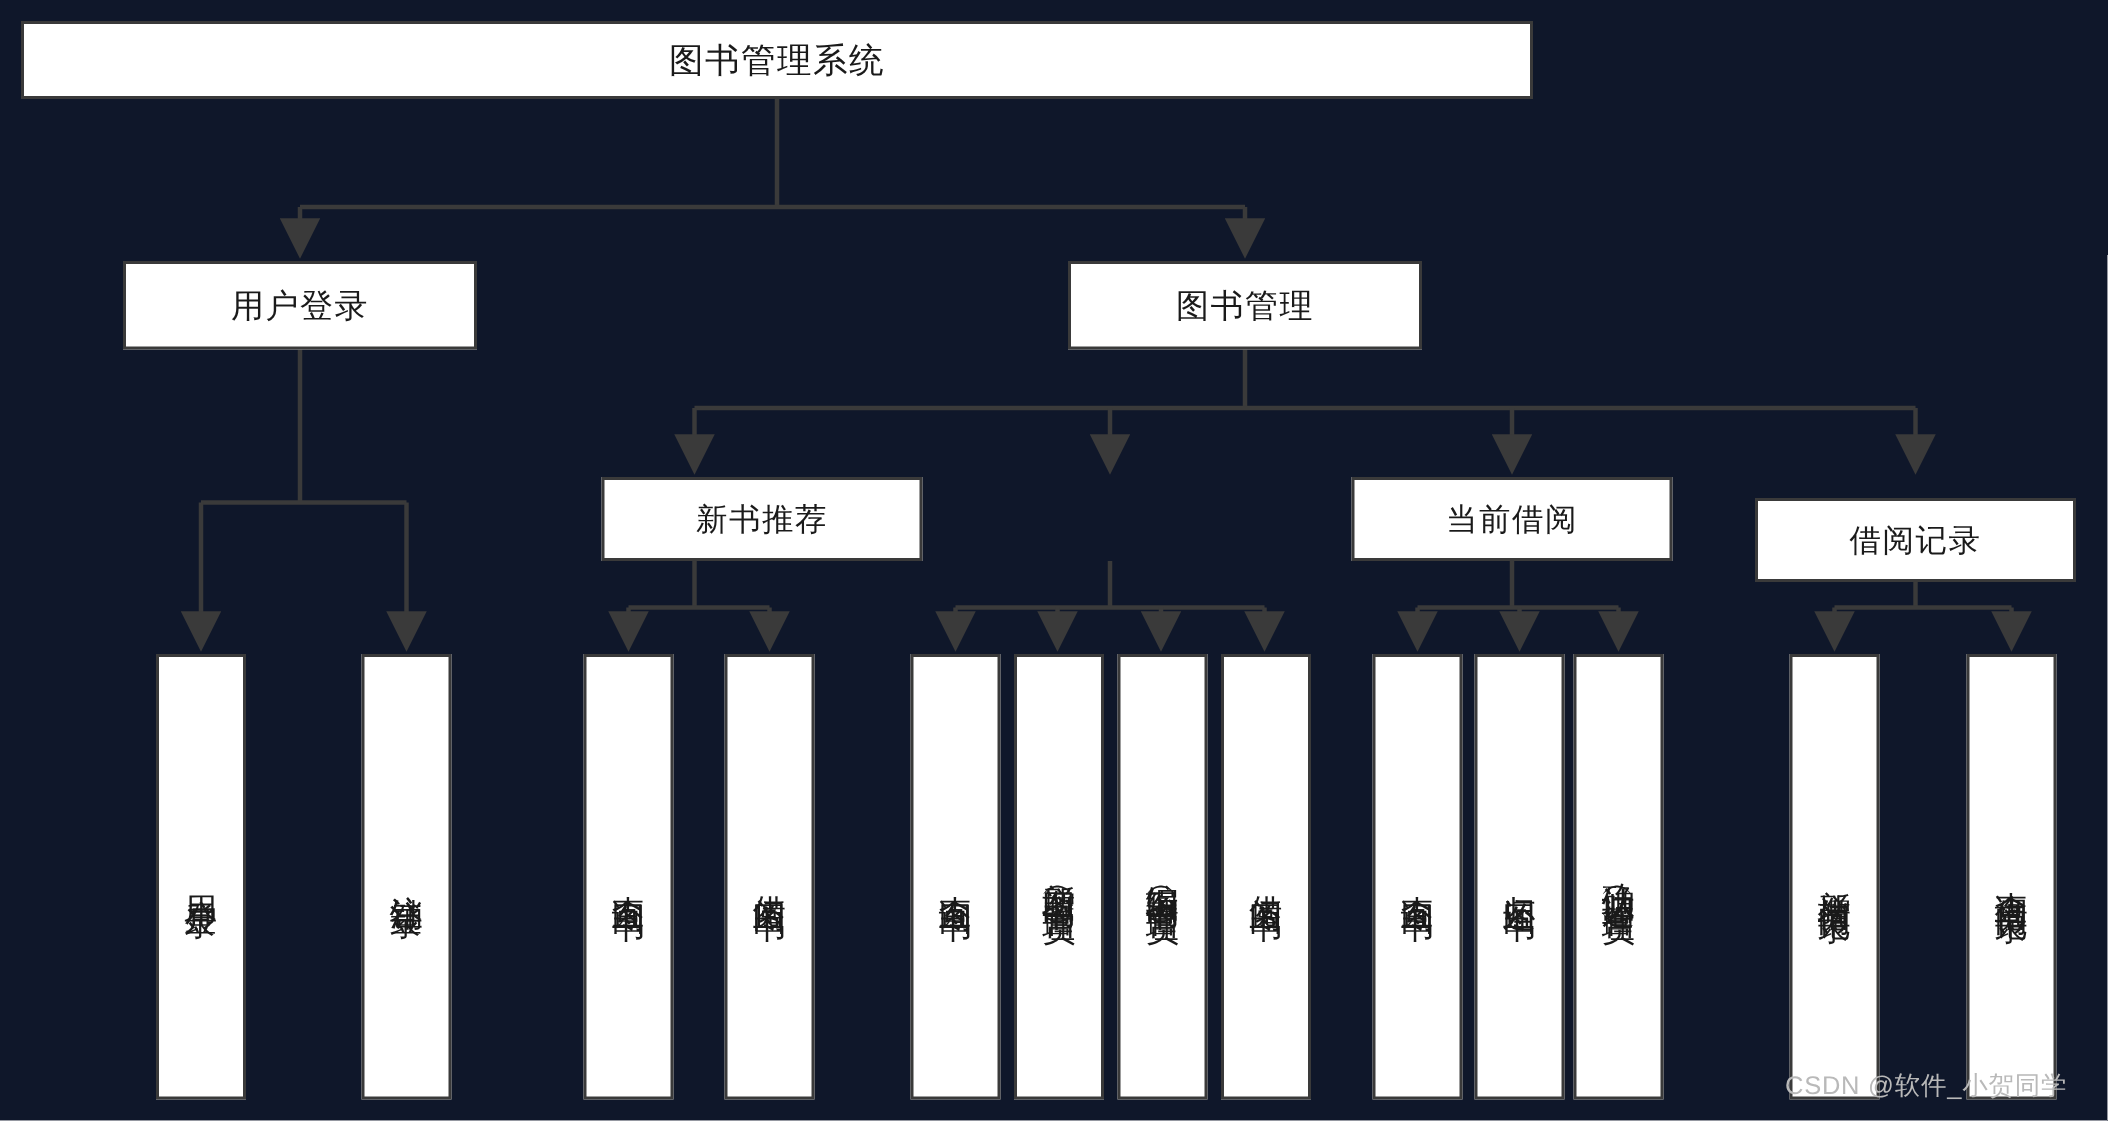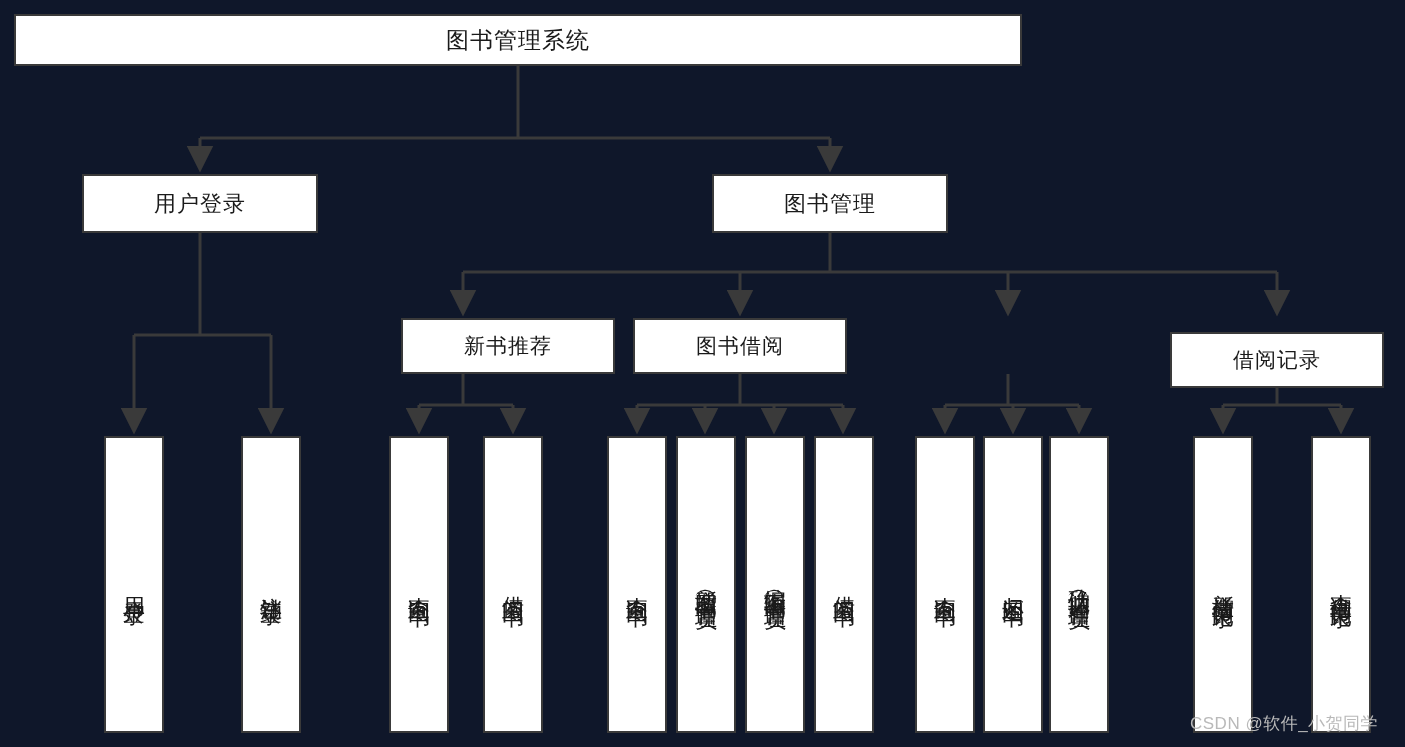--- a/index.html
+++ b/index.html
@@ -136,22 +136,22 @@
   <div class="node level1" style="left:82px; top:174px; width:236px; height:59px;">
     <span class="htext">用户登录</span>
   </div>
   <div class="node level1" style="left:712px; top:174px; width:236px; height:59px;">
     <span class="htext">图书管理</span>
   </div>
 
   <div class="node level2" style="left:362px; top:318px; width:214px; height:56px;margin-left:39px;">
     <span class="htext">新书推荐</span>
   </div>
-  <div class="node level2" style="left:633px; top:318px; width:214px; height:56px;">
-    <span class="htext">图书借阅</span>
+  <div class="node level2" style="left:901px; top:318px; width:214px; height:56px;">
+    <span class="htext">当前借阅</span>
   </div>
   <div class="node level2" style="left:1170px; top:332px; width:214px; height:56px;">
     <span class="htext">借阅记录</span>
   </div>
 
   <div class="node leaf" style="left:104px; top:436px; width:60px; height:297px;">
     <span class="vtext">用户登录</span>
   </div>
   <div class="node leaf" style="left:241px; top:436px; width:60px; height:297px;">
     <span class="vtext">注销登录</span>

